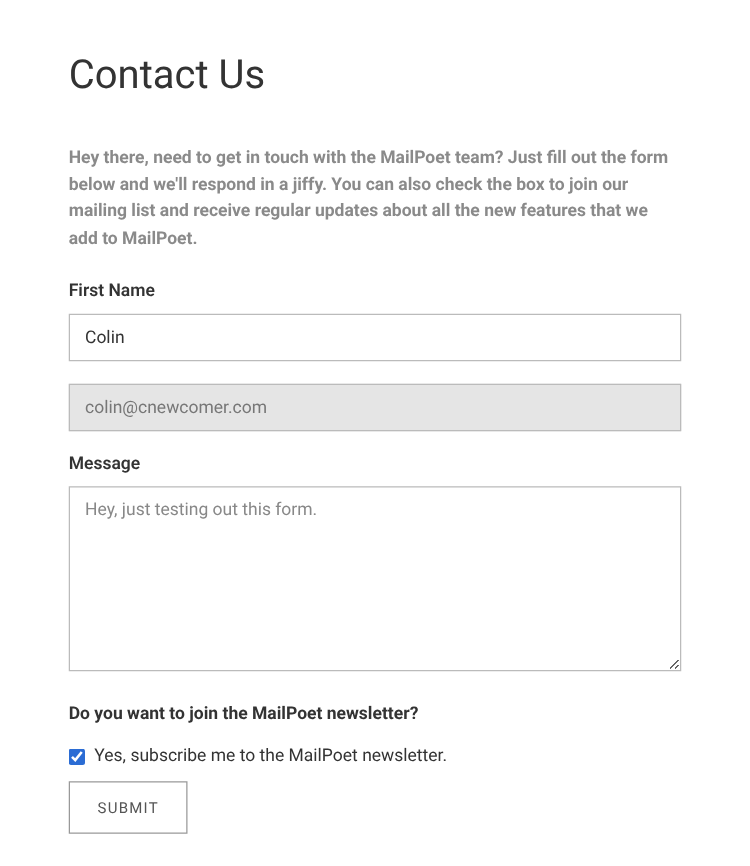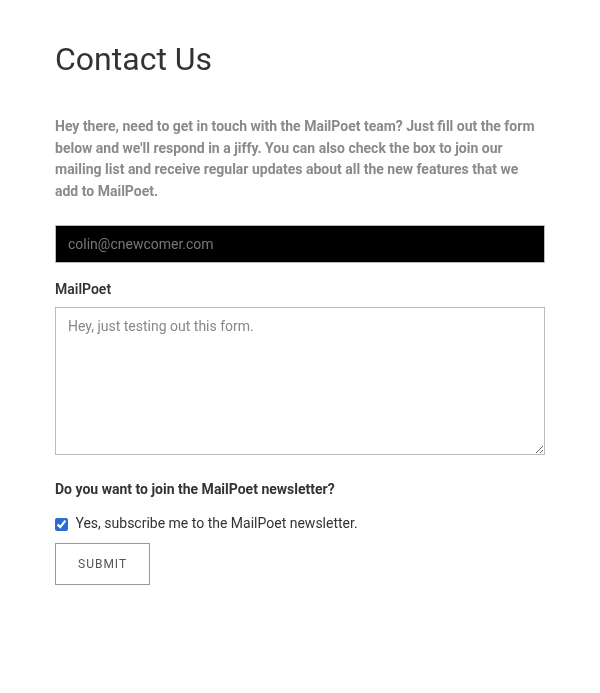--- a/index.html
+++ b/index.html
@@ -42,21 +42,21 @@
     textarea {
       width: 100%;
       padding: 10px 12px;
       font-size: 14px;
       font-family: inherit;
       border: 1px solid #bbb;
       background: #fff;
       color: #333;
     }
     input[type="email"] {
-      background: #000000;
+      background: #e5e5e5;
       color: #777;
     }
     textarea {
       height: 148px;
       resize: vertical;
       color: #888;
     }
     .checkbox-row {
       margin-top: 14px;
       margin-bottom: 12px;
@@ -90,28 +90,30 @@
 </head>
 <body>
 
 
 
 <h1>Contact Us</h1>
 
 <p class="intro">Hey there, need to get in touch with the MailPoet team? Just fill out the form below and we'll respond in a jiffy. You can also check the box to join our mailing list and receive regular updates about all the new features that we add to MailPoet.</p>
 
 <div class="field">
+  <label class="block-label">First Name</label>
+  <input type="text" value="Colin" style="">
 </div>
 
 <div class="field">
   <input type="email" value="colin@cnewcomer.com" style="">
 </div>
 
 <div class="field">
-  <label class="block-label">MailPoet</label>
+  <label class="block-label">Message</label>
   <textarea style="">Hey, just testing out this form.</textarea>
 </div>
 
 <div class="newsletter-question">Do you want to join the MailPoet newsletter?</div>
 
 <div class="checkbox-row">
   <input type="checkbox" checked="" style="">
   <span>Yes, subscribe me to the MailPoet newsletter.</span>
 </div>
 

